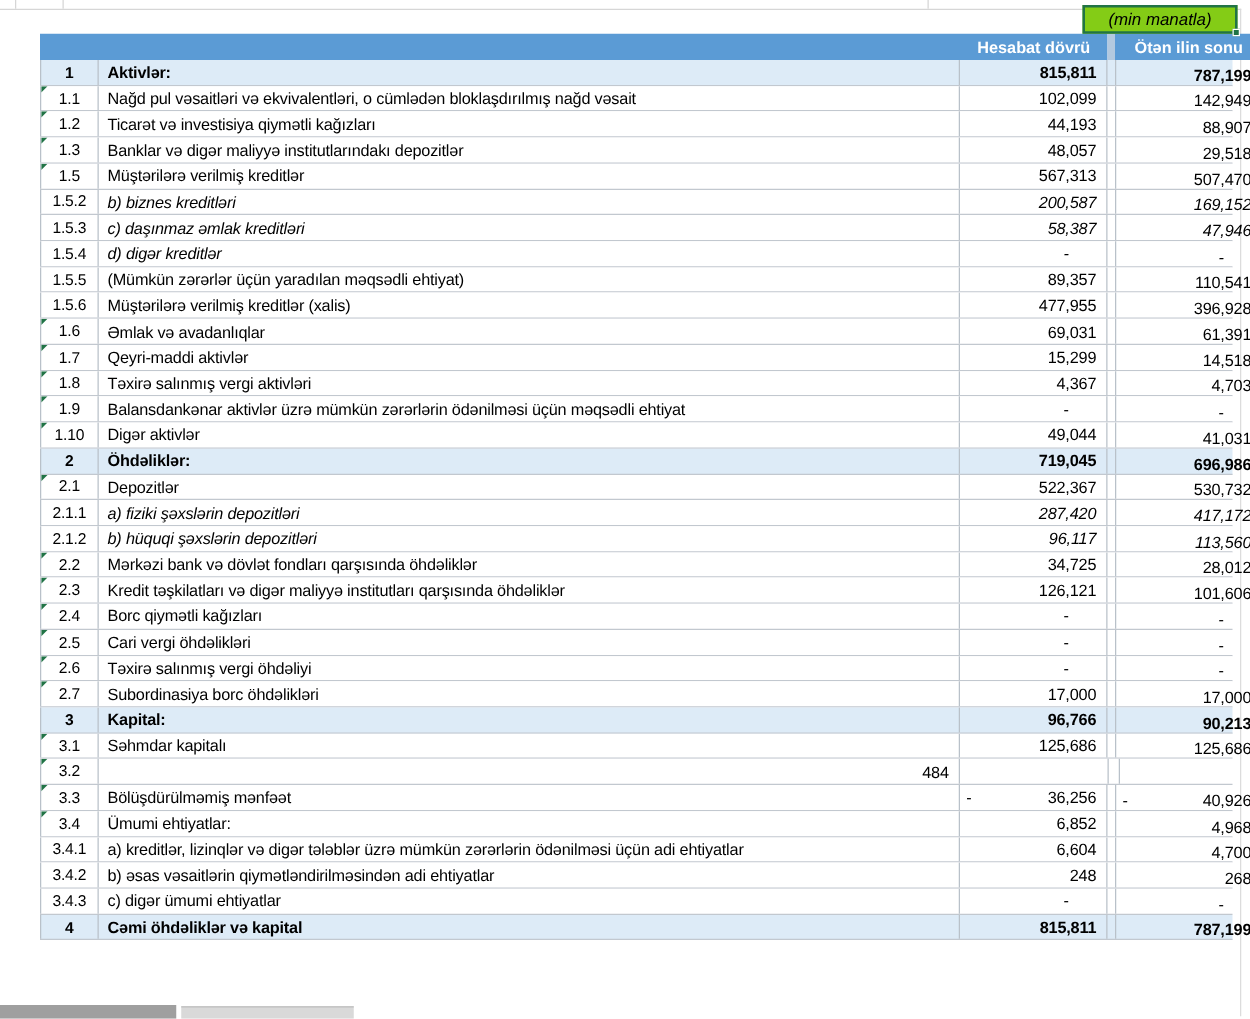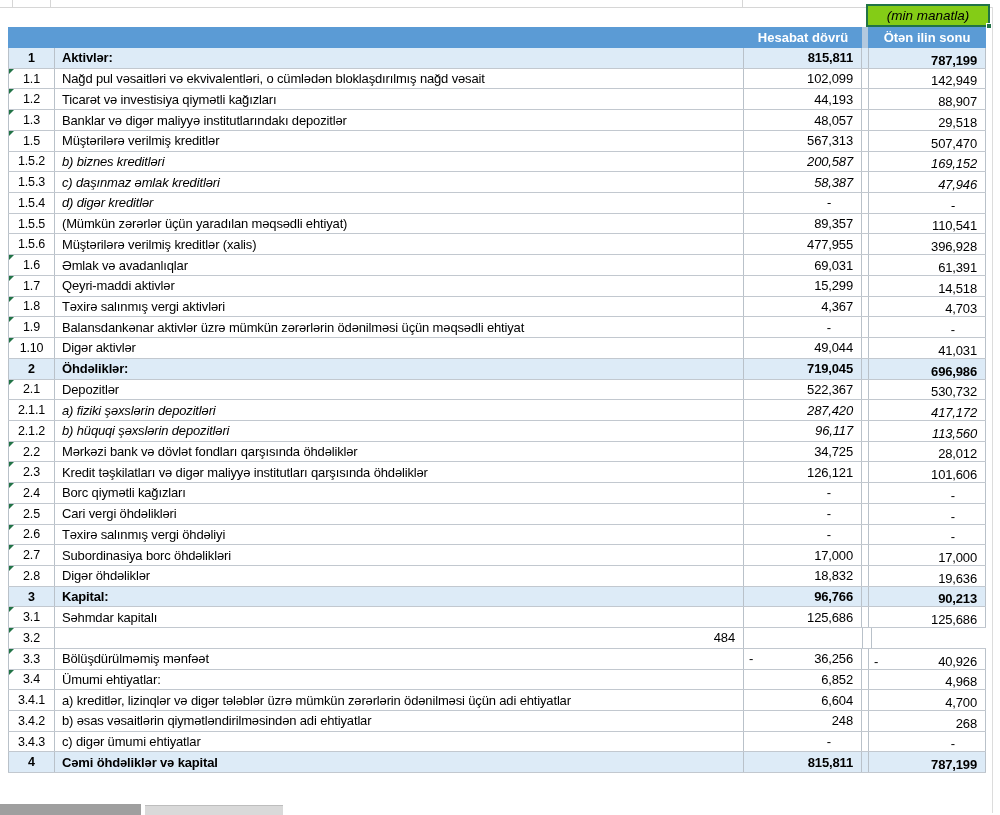--- a/index.html
+++ b/index.html
@@ -17,21 +17,21 @@
   .rightline{position:absolute;left:992px;top:7px;width:1px;height:806px;background:#DCDCDC;}
 
   
   .sel-cell{position:absolute;left:866px;top:4px;width:124px;height:23px;background:#84cc16;
     border:2px solid var(--sel-green);display:flex;align-items:center;justify-content:center;
     font-style:italic;font-size:13.5px;z-index:5;}
   .fill-handle{position:absolute;right:-4px;bottom:-4px;width:6px;height:6px;
     background:var(--sel-green);border:1px solid #fff;}
 
   .sheet{position:absolute;left:8px;top:27px;width:978px;}
-  .grid5{display:grid;grid-template-columns:47px 689px 118px 6px 118px;}
+  .grid5{display:grid;grid-template-columns:47px 689px 118px 6px 118px;margin-left:24px;}
 
   .hdr{height:21px;}
   .hdr>div{display:flex;align-items:center;justify-content:center;}
   .h-merge{grid-column:1/3;background:var(--header-bg);}
   .h-col{background:var(--header-bg);color:var(--header-text);font-weight:bold;font-size:13px;}
   .h-gap{background:#B3C9DF;}
 
   .row{height:20.72px;border-bottom:1px solid var(--grid);background:#fff;}
   .row.section{background:var(--section-bg);font-weight:bold;}
   .cell{display:flex;align-items:center;font-size:13px;letter-spacing:-0.15px;overflow:hidden;}
@@ -549,38 +549,20 @@
 
       <span class="valtext">17,000</span>
     </div>
     <div class="cell gap"></div>
     <div class="cell val v2">
 
       <span class="valtext">17,000</span>
     </div>
   </div>
 
-  <div class="row grid5 flagged">
-    <div class="cell num">
-      <span class="tri"></span>
-      <span class="numtext">2.8</span>
-    </div>
-    <div class="cell label">
-      <span class="labeltext">Digər öhdəliklər</span>
-    </div>
-    <div class="cell val v1">
-
-      <span class="valtext">18,832</span>
-    </div>
-    <div class="cell gap"></div>
-    <div class="cell val v2">
-
-      <span class="valtext">19,636</span>
-    </div>
-  </div>
 
   <div class="row grid5 section">
     <div class="cell num">
 
       <span class="numtext">3</span>
     </div>
     <div class="cell label">
       <span class="labeltext">Kapital:</span>
     </div>
     <div class="cell val v1">

